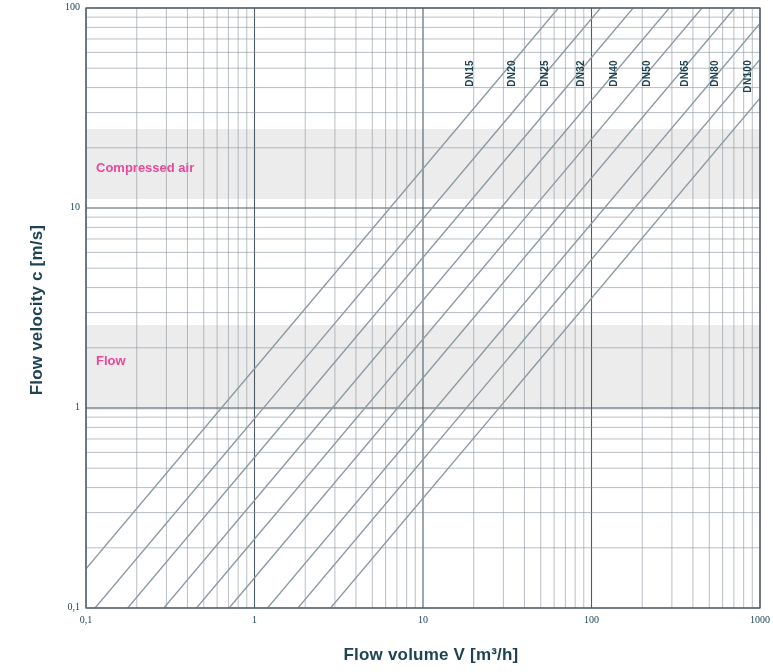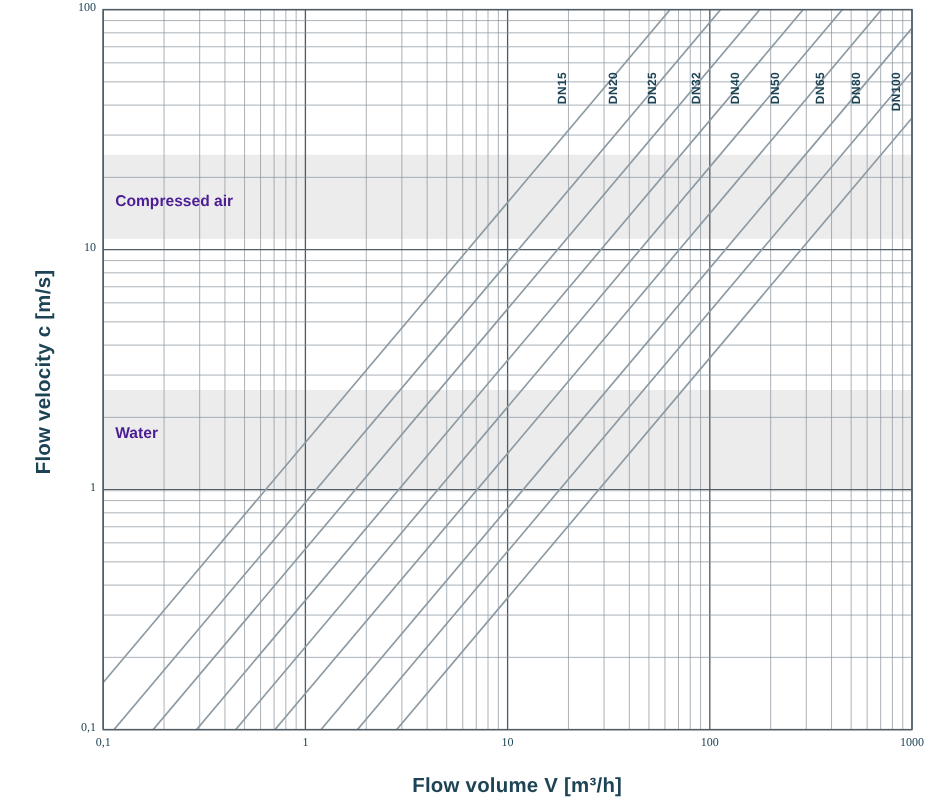--- a/index.html
+++ b/index.html
@@ -40,21 +40,21 @@
   #xlabel {
     left: 86px;
     top: 645px;
     width: 690px;
     text-align: center;
   }
   .band-label {
     position: absolute;
     font-weight: bold;
     font-size: 13px;
-    color: #4c1d95;
+    color: #ec4899;
   }
   #band-air-label { left: 96px; top: 160px; }
   #band-water-label { left: 96px; top: 353px; }
   .dn-label {
     position: absolute;
     font-size: 10px;
     font-weight: bold;
     color: #1d4354;
     writing-mode: vertical-rl;
     transform: rotate(180deg);
@@ -168,21 +168,21 @@
         <line x1="86" y1="898.2784764266918" x2="760" y2="98.27847642669167" stroke="#8c9aa3" stroke-width="1.4"></line>
       </g>
 
     <rect x="86" y="8" width="674" height="600" fill="none" stroke="#4f5c66" stroke-width="1.2"></rect>
   </svg>
 
   <div class="axis-title" id="ylabel">Flow velocity c [m/s]</div>
   <div class="axis-title" id="xlabel">Flow volume V [m³/h]</div>
 
   <div class="band-label" id="band-air-label">Compressed air</div>
-  <div class="band-label" id="band-water-label">Water</div>
+  <div class="band-label" id="band-water-label">Flow</div>
 
   <div id="labels">
       <div class="dn-label" style="left: 464.297px; top: 60px;">DN15</div>
       <div class="dn-label" style="left: 506.402px; top: 60px;">DN20</div>
       <div class="dn-label" style="left: 539.06px; top: 60px;">DN25</div>
       <div class="dn-label" style="left: 575.19px; top: 60px;">DN32</div>
       <div class="dn-label" style="left: 607.849px; top: 60px;">DN40</div>
       <div class="dn-label" style="left: 640.507px; top: 60px;">DN50</div>
       <div class="dn-label" style="left: 678.906px; top: 60px;">DN65</div>
       <div class="dn-label" style="left: 709.296px; top: 60px;">DN80</div>

